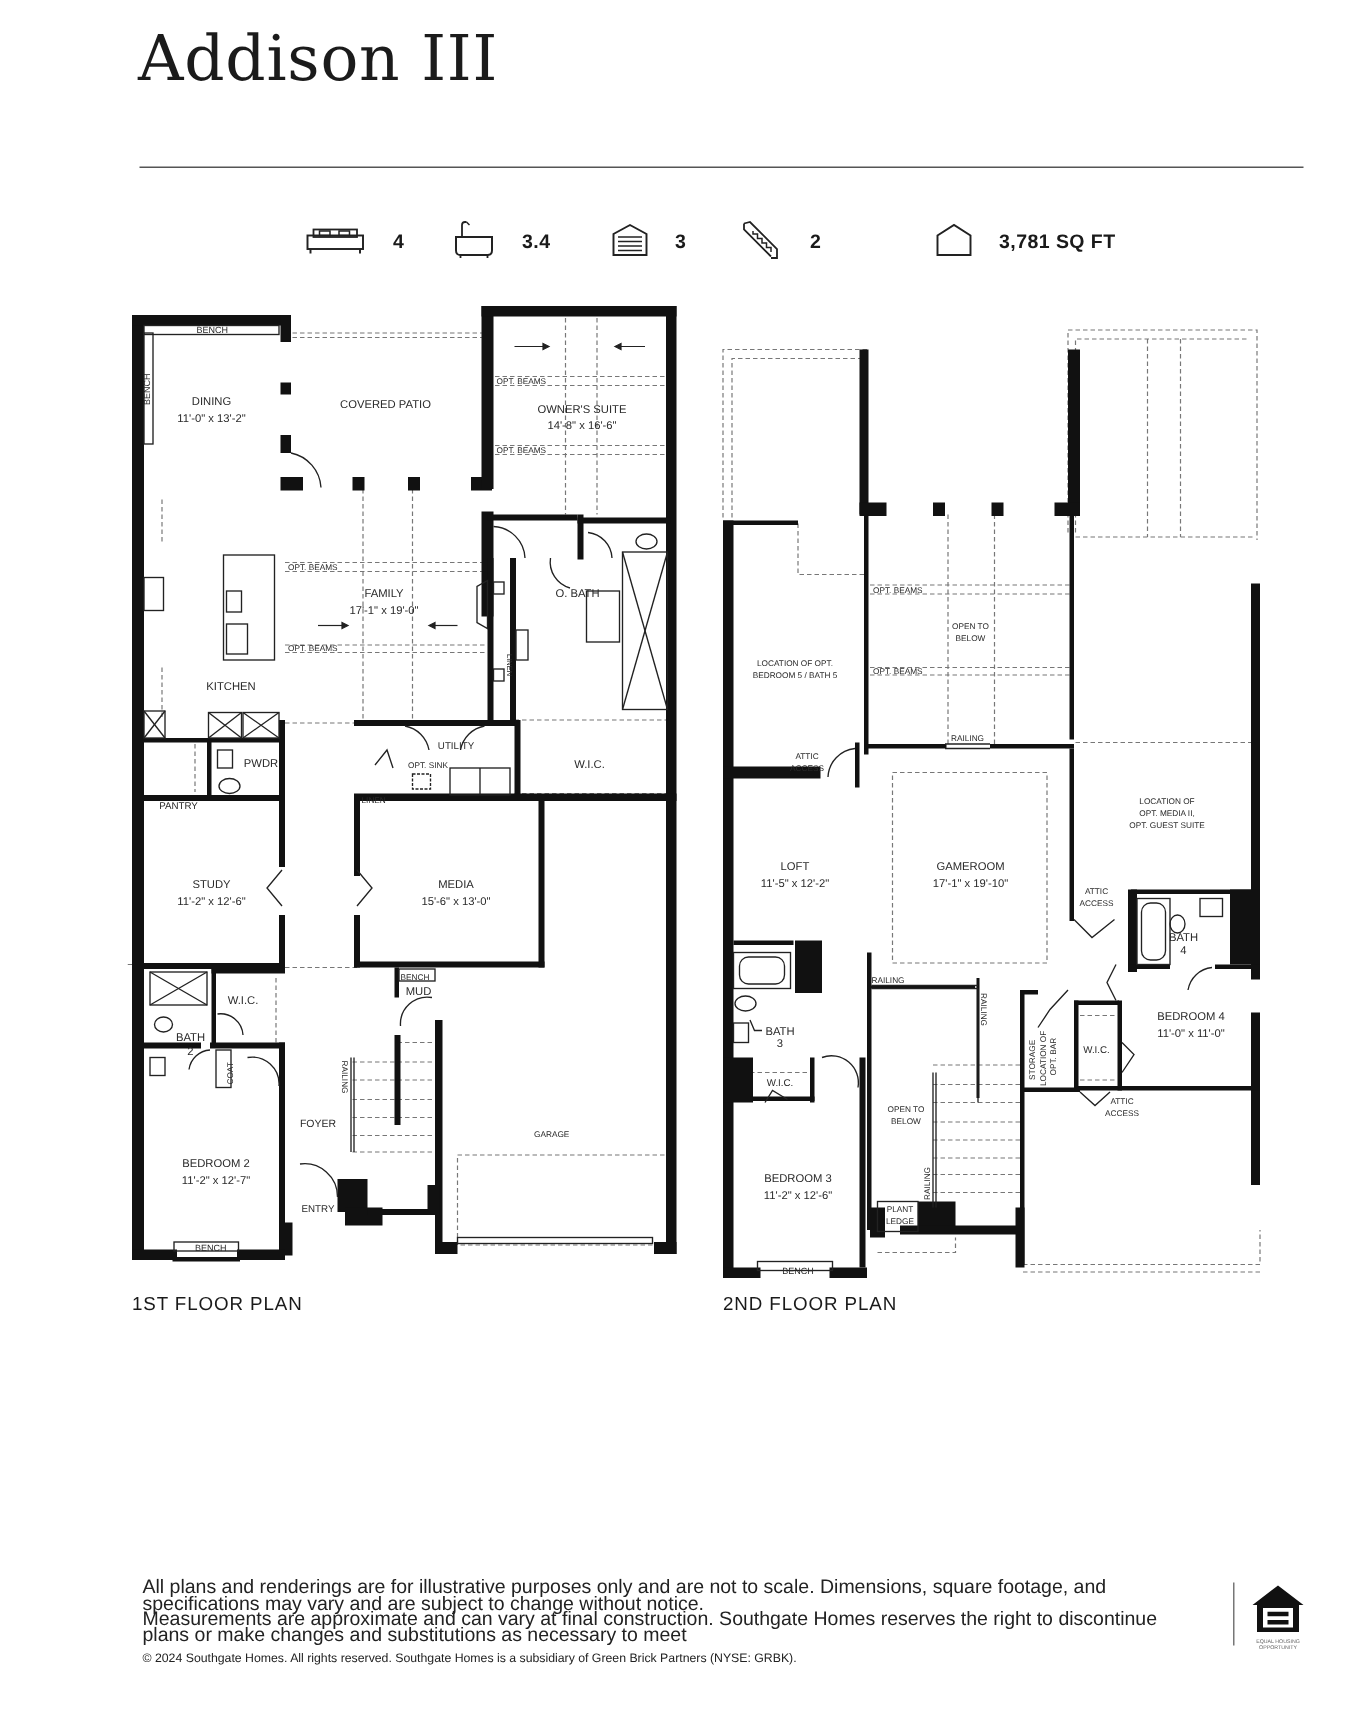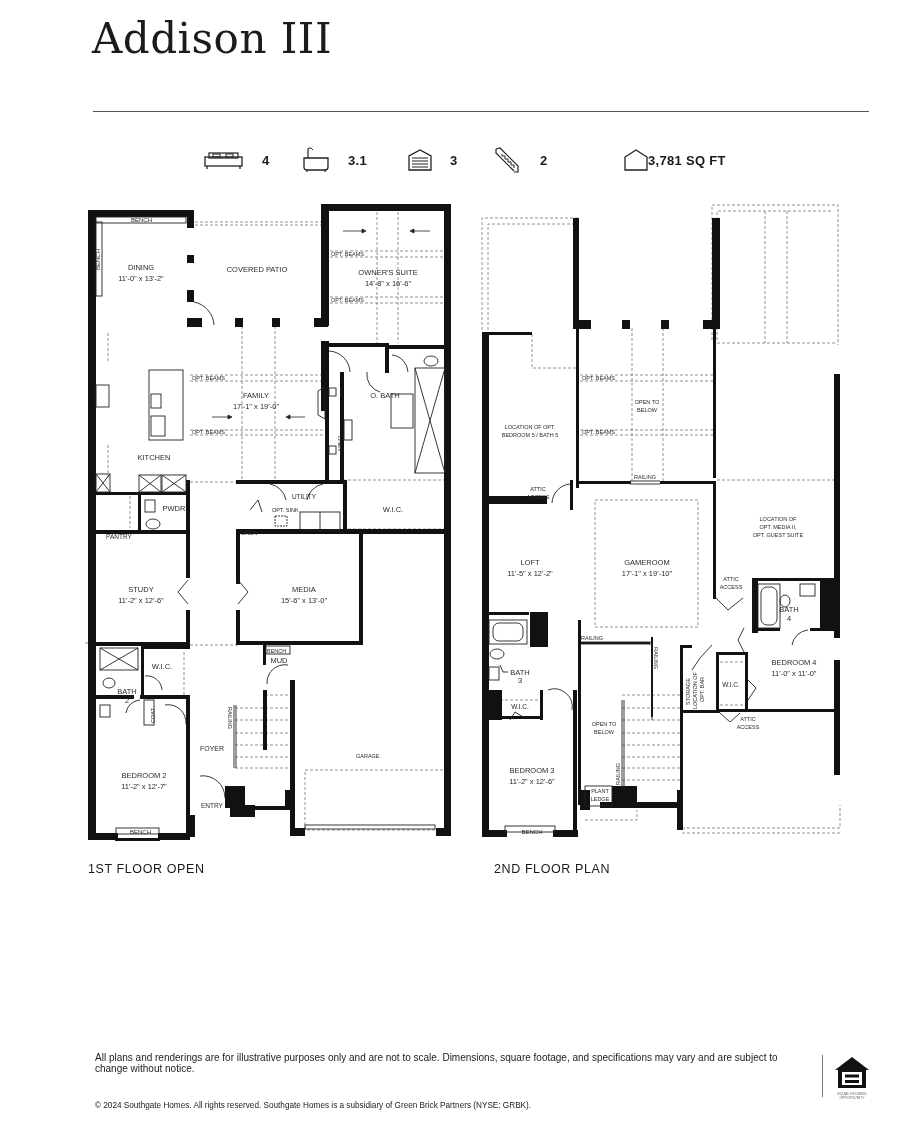--- a/index.html
+++ b/index.html
@@ -7,21 +7,21 @@
   .title { position: absolute; left: 92px; top: 14px; font-family: "DejaVu Serif", "Liberation Serif", serif; font-weight: 300; font-size: 42px; letter-spacing: 0.5px; color: #1b1b1b; }
   .title-rule { position: absolute; left: 93px; top: 111px; width: 776px; height: 1px; background: #555; }
   .specs { position: absolute; top: 145px; left: 0; width: 900px; height: 30px; }
   .spec { position: absolute; top: 0; height: 30px; display: flex; align-items: center; }
   .spec svg { display: block; }
   .spec-val { font-size: 13px; font-weight: 600; letter-spacing: 0.3px; margin-left: 18px; }
   .plan { position: absolute; }
   .plan svg { display: block; }
   .plan text { font-family: "Liberation Sans", "DejaVu Sans", sans-serif; fill: #2a2a2a; }
   .plan-label { position: absolute; font-size: 12.5px; letter-spacing: 0.6px; color: #1a1a1a; }
-  .disclaimer { position: absolute; left: 95px; top: 1053px; width: 710px; font-size: 10px; line-height: 10.6px; color: #222; }
+  .disclaimer { position: absolute; left: 95px; top: 1053px; width: 710px; font-size: 13px; line-height: 10.6px; color: #222; }
   .copyright { position: absolute; left: 95px; top: 1101px; font-size: 8.2px; color: #222; }
   .eho-sep { position: absolute; left: 822px; top: 1055px; width: 1px; height: 42px; background: #777; }
   .eho { position: absolute; left: 832px; top: 1054px; width: 40px; height: 44px; }
   .eho-text { position: absolute; left: 831px; top: 1092px; width: 42px; text-align: center; font-size: 3.5px; line-height: 4px; color: #666; }
 </style>
 </head>
 <body>
 
 <div class="title">Addison III</div>
 <div class="title-rule"></div>
@@ -39,21 +39,21 @@
     <span class="spec-val">4</span>
   </div>
   <div class="spec" style="left:302px;">
     <svg width="28" height="26" viewBox="0 0 28 26">
       <path d="M2 11 H26 V20 Q26 23 23 23 H5 Q2 23 2 20 Z" fill="none" stroke="#222" stroke-width="1.3"></path>
       <path d="M6 11 V3 Q6 1 8 1 H9" fill="none" stroke="#222" stroke-width="1.2"></path>
       <path d="M9 1 L11 3" fill="none" stroke="#222" stroke-width="1"></path>
       <line x1="5" y1="23" x2="5" y2="25" stroke="#222" stroke-width="1.2"></line>
       <line x1="23" y1="23" x2="23" y2="25" stroke="#222" stroke-width="1.2"></line>
     </svg>
-    <span class="spec-val">3.1</span>
+    <span class="spec-val">3.4</span>
   </div>
   <div class="spec" style="left:408px;">
     <svg width="24" height="22" viewBox="0 0 24 22">
       <path d="M1 21 V7 L12 1 L23 7 V21 Z" fill="none" stroke="#222" stroke-width="1.3"></path>
       <line x1="4" y1="9" x2="20" y2="9" stroke="#222" stroke-width="1"></line>
       <line x1="4" y1="12" x2="20" y2="12" stroke="#222" stroke-width="1"></line>
       <line x1="4" y1="15" x2="20" y2="15" stroke="#222" stroke-width="1"></line>
       <line x1="4" y1="18" x2="20" y2="18" stroke="#222" stroke-width="1"></line>
     </svg>
     <span class="spec-val">3</span>
@@ -63,21 +63,21 @@
       <path d="M2 2 L6 1 L24 19 L24 25 L20 25" fill="none" stroke="#222" stroke-width="1.2"></path>
       <path d="M2 2 L2 6 L20 24" fill="none" stroke="#222" stroke-width="1.2"></path>
       <path d="M8 7 V9 H11 V12 H14 V15 H17 V18 H20 V21" fill="none" stroke="#222" stroke-width="1"></path>
     </svg>
     <span class="spec-val">2</span>
   </div>
   <div class="spec" style="left:624px;">
     <svg width="24" height="22" viewBox="0 0 24 22">
       <path d="M1 21 V8 L12 1 L23 8 V21 Z" fill="none" stroke="#222" stroke-width="1.3"></path>
     </svg>
-    <span class="spec-val" style="margin-left:0;text-align:center;">3,781 SQ FT</span>
+    <span class="spec-val" style="margin-left:18px;text-align:center;">3,781 SQ FT</span>
   </div>
 </div>
 
 <div class="plan" style="left:85px; top:200px; width:372px; height:645px;">
   <svg width="372" height="645" viewBox="85 200 372 645" xmlns="http://www.w3.org/2000/svg">
     <g fill="none" stroke="#777" stroke-width="0.8" stroke-dasharray="3,2">
 
       <line x1="190" y1="222" x2="322" y2="222"></line>
       <line x1="190" y1="225" x2="322" y2="225"></line>
 
@@ -310,23 +310,23 @@
       <text x="127" y="694">BATH</text>
       <text x="127" y="703">2</text>
       <text x="279" y="663">MUD</text>
       <text x="212" y="751" font-size="7">FOYER</text>
       <text x="212" y="808" font-size="6.5">ENTRY</text>
       <text x="144" y="778">BEDROOM 2</text>
       <text x="144" y="789">11'-2" x 12'-7"</text>
     </g>
   </svg>
 </div>
-<div class="plan-label" style="left:88px; top:862px;">1ST FLOOR OPEN</div>
-
-<div class="plan" style="left:475px; top:200px; width:372px; height:645px;">
+<div class="plan-label" style="left:88px; top:862px;">1ST FLOOR PLAN</div>
+
+<div class="plan" style="left:475px; top:215px; width:372px; height:645px;">
   <svg width="372" height="645" viewBox="475 200 372 645" xmlns="http://www.w3.org/2000/svg">
     <g fill="none" stroke="#777" stroke-width="0.8" stroke-dasharray="3,2">
 
       <path d="M482 330 V218 H578"></path>
       <path d="M488 330 V224 H578"></path>
       <path d="M532 334 V368 H578"></path>
 
       <path d="M712 340 V205 H838 V345"></path>
       <path d="M717 340 V211 H833"></path>
       <line x1="765" y1="211" x2="765" y2="343"></line>
@@ -501,24 +501,25 @@
       <text x="794" y="676">11'-0" x 11'-0"</text>
       <text x="731" y="687" font-size="6.5">W.I.C.</text>
       <text x="520" y="675">BATH</text>
       <text x="520" y="683">3</text>
       <text x="520" y="709" font-size="6.5">W.I.C.</text>
       <text x="532" y="773">BEDROOM 3</text>
       <text x="532" y="784">11'-2" x 12'-6"</text>
     </g>
   </svg>
 </div>
-<div class="plan-label" style="left:482px; top:862px;margin-left:12px;">2ND FLOOR PLAN</div>
+<div class="plan-label" style="left:482px; top:862px;">2ND FLOOR PLAN</div>
 
 <div class="disclaimer">
   <div>All plans and renderings are for illustrative purposes only and are not to scale. Dimensions, square footage, and specifications may vary and are subject to change without notice.</div>
+  <div>Measurements are approximate and can vary at final construction. Southgate Homes reserves the right to discontinue plans or make changes and substitutions as necessary to meet</div>
 </div>
 <div class="copyright">© 2024 Southgate Homes. All rights reserved. Southgate Homes is a subsidiary of Green Brick Partners (NYSE: GRBK).</div>
 <div class="eho-sep"></div>
 <svg class="eho" viewBox="0 0 40 44">
   <path d="M20 3 L37 16 L34 16 L34 34 L6 34 L6 16 L3 16 Z" fill="#111"></path>
   <rect x="10" y="18" width="20" height="13" fill="#fff"></rect>
   <rect x="13" y="20.5" width="14" height="3" fill="#111"></rect>
   <rect x="13" y="26" width="14" height="3" fill="#111"></rect>
 </svg>
 <div class="eho-text">EQUAL HOUSING OPPORTUNITY</div>

